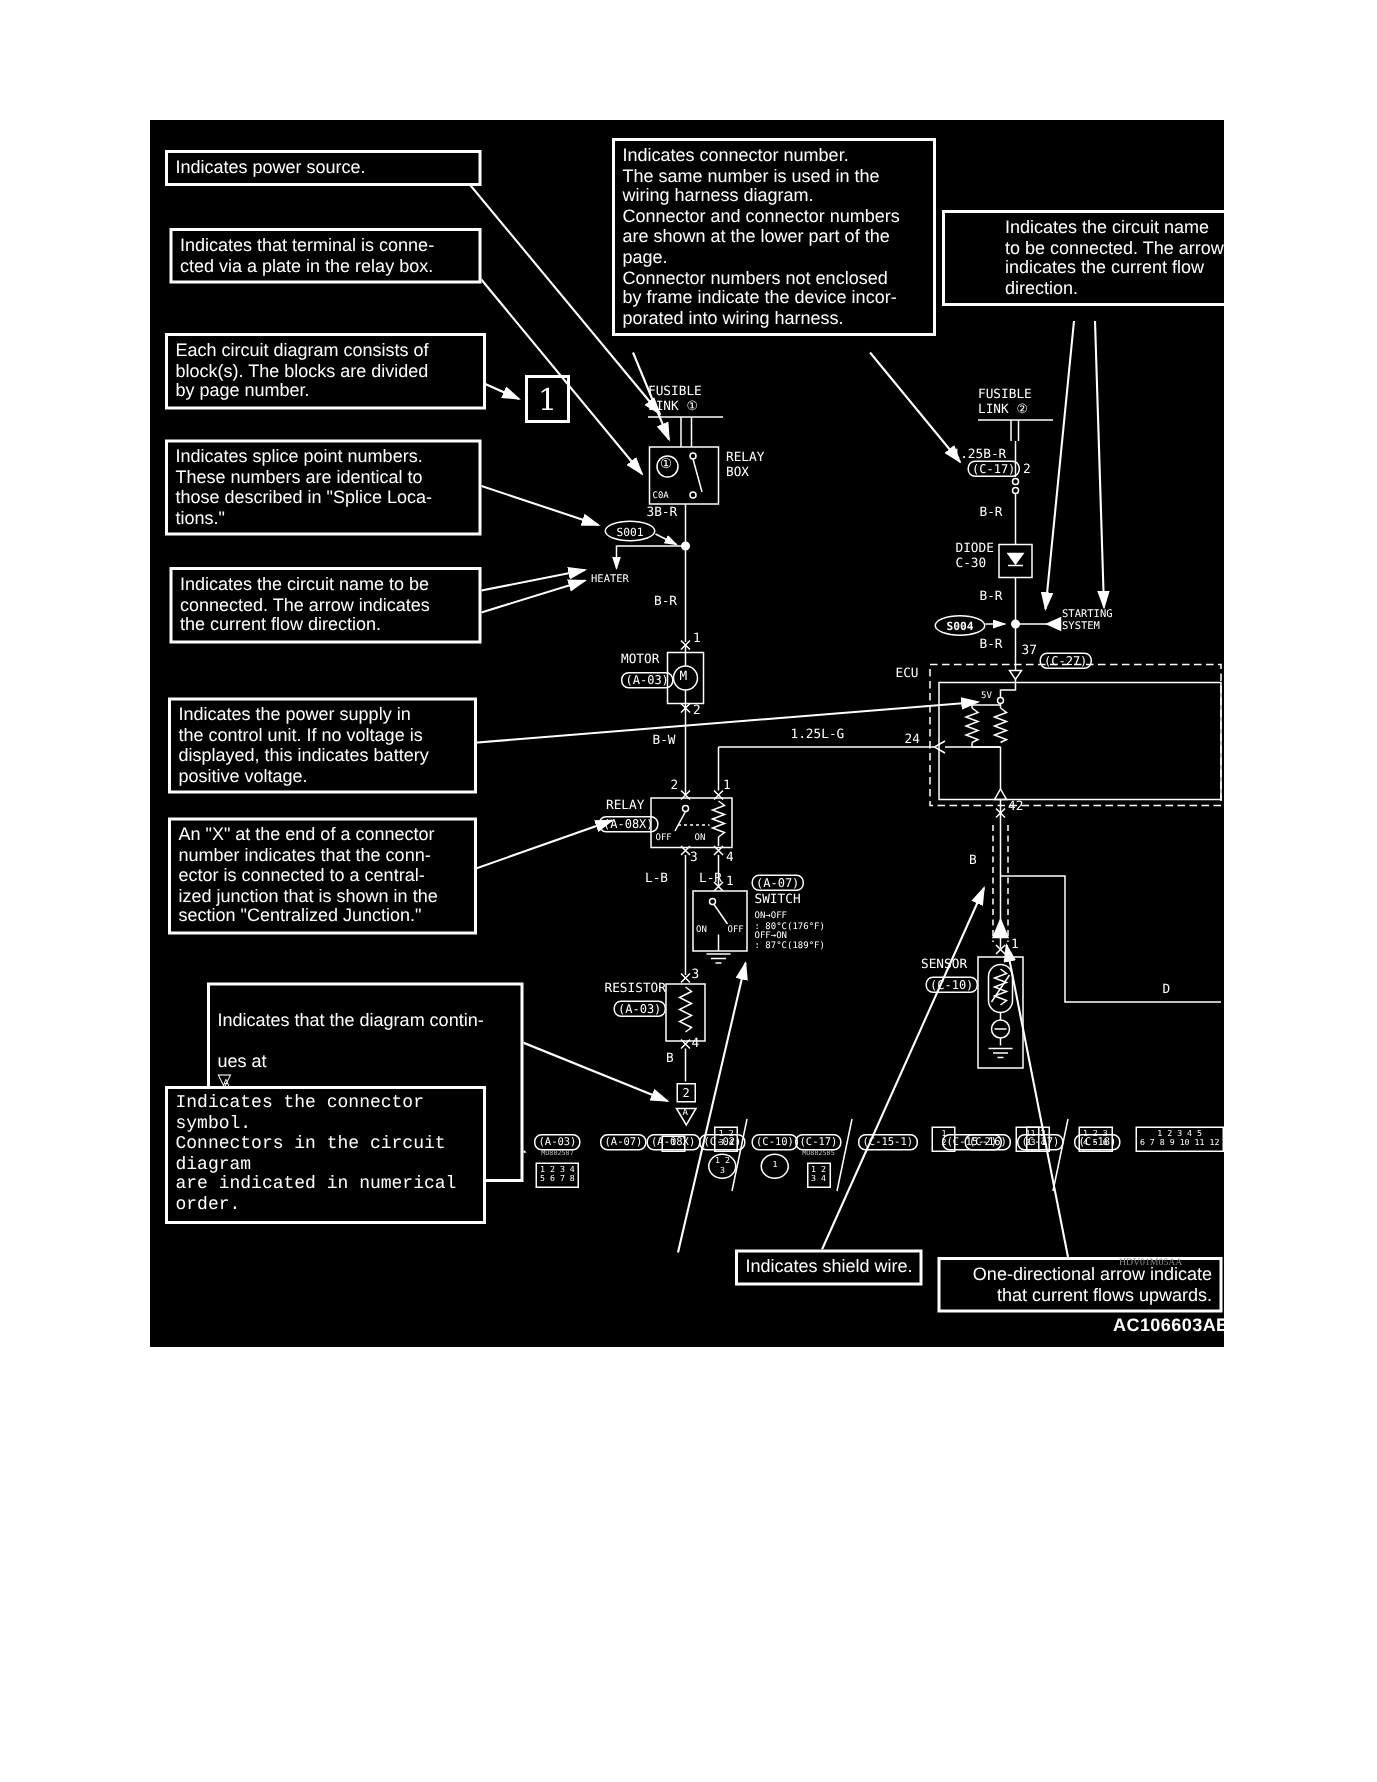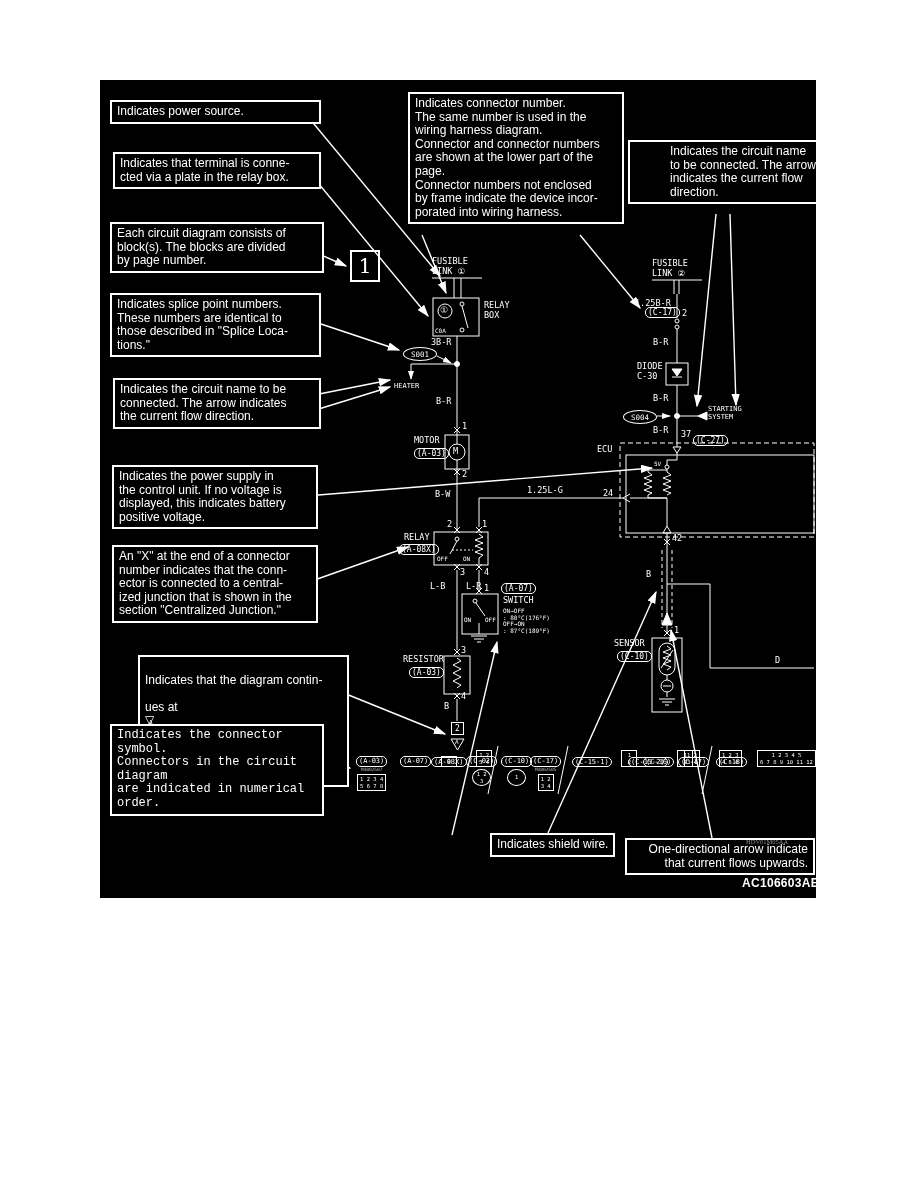--- a/index.html
+++ b/index.html
@@ -293,21 +293,21 @@
 
   <div class="lbl" style="left:552px;top:179px;">FUSIBLE
 LINK ②</div>
   <div class="lbl" style="left:535px;top:219px;">1.25B-R</div>
   <div class="lbl frame" style="left:545px;top:227px;">(C-17)</div>
   <div class="lbl" style="left:582px;top:229px;">2</div>
   <div class="lbl" style="left:553px;top:258px;">B-R</div>
   <div class="lbl" style="left:537px;top:282px;">DIODE
 C-30</div>
   <div class="lbl" style="left:553px;top:314px;">B-R</div>
-  <div class="splice" style="left:523px;top:330px;">S004</div>
+  <div class="splice" style="left:523px;top:330px;font-weight:bold;">S004</div>
   <div class="lbl small7" style="left:608px;top:326px;">STARTING
 SYSTEM</div>
   <div class="lbl" style="left:553px;top:346px;">B-R</div>
   <div class="lbl" style="left:581px;top:350px;">37</div>
   <div class="lbl frame" style="left:593px;top:355px;">(C-27)</div>
   <div class="lbl" style="left:497px;top:365px;">ECU</div>
   <div class="lbl tiny" style="left:554px;top:381px;">5V</div>
   <div class="lbl" style="left:572px;top:454px;">42</div>
   <div class="lbl" style="left:546px;top:490px;">B</div>
   <div class="lbl" style="left:574px;top:546px;">1</div>

